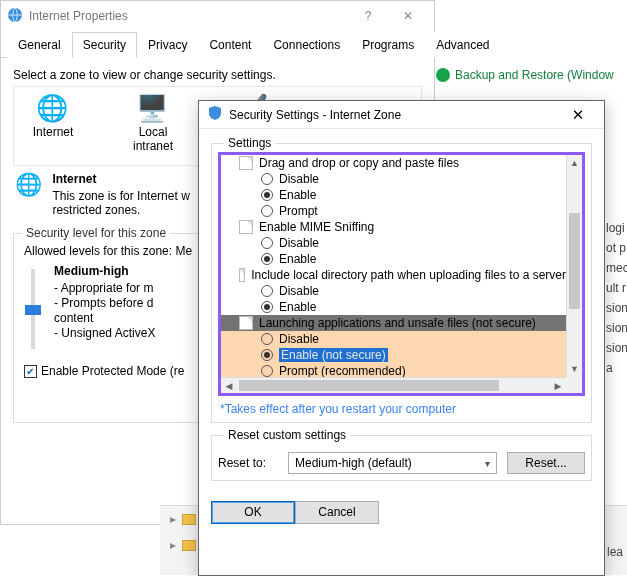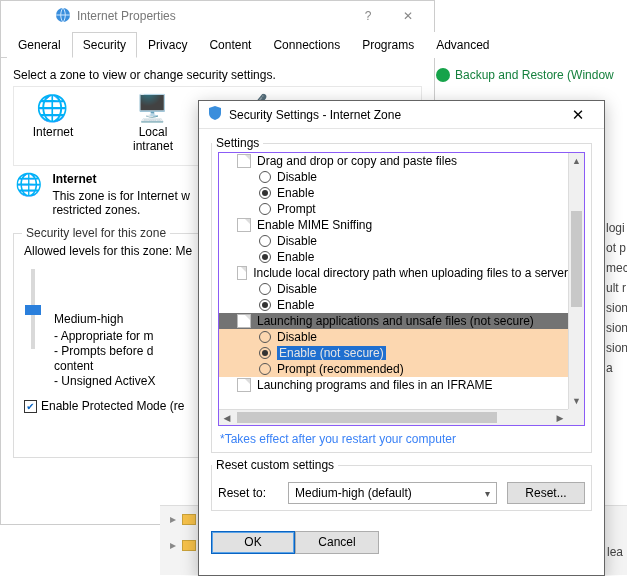--- a/index.html
+++ b/index.html
@@ -1,20 +1,20 @@
 <!DOCTYPE html>
 <html><head>
 <meta charset="utf-8">
 <style>
   * { box-sizing: border-box; font-family: "Segoe UI", Tahoma, sans-serif; font-size: 12px; }
   body { margin: 0; width: 627px; height: 576px; background: #fff; position: relative; overflow: hidden; }
 
   
   .ip-window { position: absolute; left: 0; top: 0; width: 435px; height: 525px; background: #fff; border: 1px solid #ccc; }
-  .ip-titlebar { height: 30px; display: flex; align-items: center; padding: 0 6px; color: #777; margin-left: 48px; }
+  .ip-titlebar { height: 30px; display: flex; align-items: center; padding: 0 6px; color: #777; }
   .ip-titlebar .globe { margin-right: 6px; }
   .ip-titlebar .spacer { flex: 1; }
   .ip-titlebar .btn { width: 40px; text-align: center; color: #888; }
   .ip-tabs { display: flex; border-bottom: 1px solid #d0d0d0; padding-left: 6px; }
   .ip-tab { padding: 5px 10px; border: 1px solid transparent; border-bottom: none; position: relative; top: 1px; background: #fff; }
   .ip-tab.active { border-color: #d0d0d0; border-bottom: 1px solid #fff; }
   .ip-body { padding: 10px 12px; }
   .zone-row { display: flex; gap: 30px; padding: 8px 4px 12px; border: 1px solid #e8e8e8; margin-top: 4px; }
   .zone-item { text-align: center; width: 70px; }
   .zone-icon { font-size: 26px; line-height: 26px; }
@@ -25,21 +25,21 @@
   .internet-info .icon { font-size: 22px; color: #2a7fdc; }
   .internet-info .title { font-weight: bold; }
   .internet-info .desc { margin-top: 3px; }
   .group { border: 1px solid #dcdcdc; padding: 10px 10px 12px; margin-top: 6px; position: relative; }
   .group-title { position: absolute; top: -8px; left: 8px; background: #fff; padding: 0 4px; color: #333; }
   .levels-text { margin-bottom: 6px; }
   .slider-row { display: flex; gap: 12px; }
   .slider { width: 18px; height: 90px; display: flex; align-items: center; justify-content: center; }
   .slider-track { width: 4px; height: 80px; background: #d9d9d9; position: relative; }
   .slider-thumb { position: absolute; top: 36px; left: -6px; width: 16px; height: 10px; background: #2a7fdc; }
-  .level-text .lvl { font-weight: normal; margin-bottom: 2px; margin-top: 48px; }
+  .level-text .lvl { font-weight: bold; margin-bottom: 2px; }
   .level-text div { line-height: 15px; }
   .protected { margin-top: 10px; display: flex; align-items: center; gap: 4px; }
   .protected .cb { width: 13px; height: 13px; border: 1px solid #333; display: inline-flex; align-items: center; justify-content: center; font-size: 10px; color: #0a64c2; }
   .ip-btnrow { margin-top: 10px; display: flex; justify-content: flex-end; }
   .ip-btn { border: 1px solid #adadad; background: #e1e1e1; padding: 3px 12px; }
 
   
   .bottom-strip { position: absolute; left: 160px; top: 505px; width: 470px; height: 70px; background: #f3f3f3; border-top: 1px solid #ddd; }
   .folder-row { display: flex; align-items: center; gap: 6px; padding: 6px 10px; color: #444; }
   .folder-icon { width: 14px; height: 11px; background: #f6c14a; border: 1px solid #caa23a; }
@@ -53,23 +53,23 @@
   .rightwords { position: absolute; left: 606px; top: 220px; display:flex; flex-direction:column; gap: 3px; color:#444; line-height:17px; }
 
   
   .ss-window { position: absolute; left: 198px; top: 100px; width: 407px; height: 476px; background: #fff; border: 1px solid #646464; box-shadow: 0 4px 16px rgba(0,0,0,0.25); }
   .ss-titlebar { height: 28px; display: flex; align-items: center; padding: 0 8px; border-bottom: 1px solid #e5e5e5; }
   .ss-titlebar .shield { margin-right: 6px; color: #2a7fdc; }
   .ss-titlebar .spacer { flex: 1; }
   .ss-close { width: 36px; text-align: center; font-size: 15px; }
   .ss-body { padding: 8px 12px 10px; }
   .ss-group { border: 1px solid #dcdcdc; padding: 8px 6px 6px; position: relative; margin-top: 6px; }
-  .ss-group-title { position: absolute; top: -8px; left: 0; background: #fff; padding: 0 4px; }
-
-  .ss-tree { height: 274px; border: 1px solid #8b5cf6; overflow: hidden; background: #fff; position: relative; }
+  .ss-group-title { position: absolute; top: -8px; left: 12px; background: #fff; padding: 0 4px; }
+
+  .ss-tree { height: 244px; border: 3px solid #8b5cf6; overflow: hidden; background: #fff; position: relative; }
   .ss-tree-inner { position: absolute; inset: 0 16px 16px 0; overflow: hidden; }
   .tree-row { display: flex; align-items: center; height: 16px; padding-left: 6px; white-space: nowrap; }
   .tree-row.cat { padding-left: 18px; }
   .tree-row.opt { padding-left: 40px; }
   .page-ic { width: 14px; height: 14px; border: 1px solid #bbb; background: #fff; margin-right: 6px; position: relative; }
   .page-ic::after { content: ""; position: absolute; right: 0; top: 0; border-top: 5px solid #ddd; border-left: 5px solid transparent; }
   .radio { width: 12px; height: 12px; border: 1px solid #555; border-radius: 50%; margin-right: 6px; display: inline-flex; align-items: center; justify-content: center; }
   .radio .dot { width: 6px; height: 6px; border-radius: 50%; background: #333; }
   .hl-group { background: #737373; }
   .hl-opt { background: #fcd7b0; }

